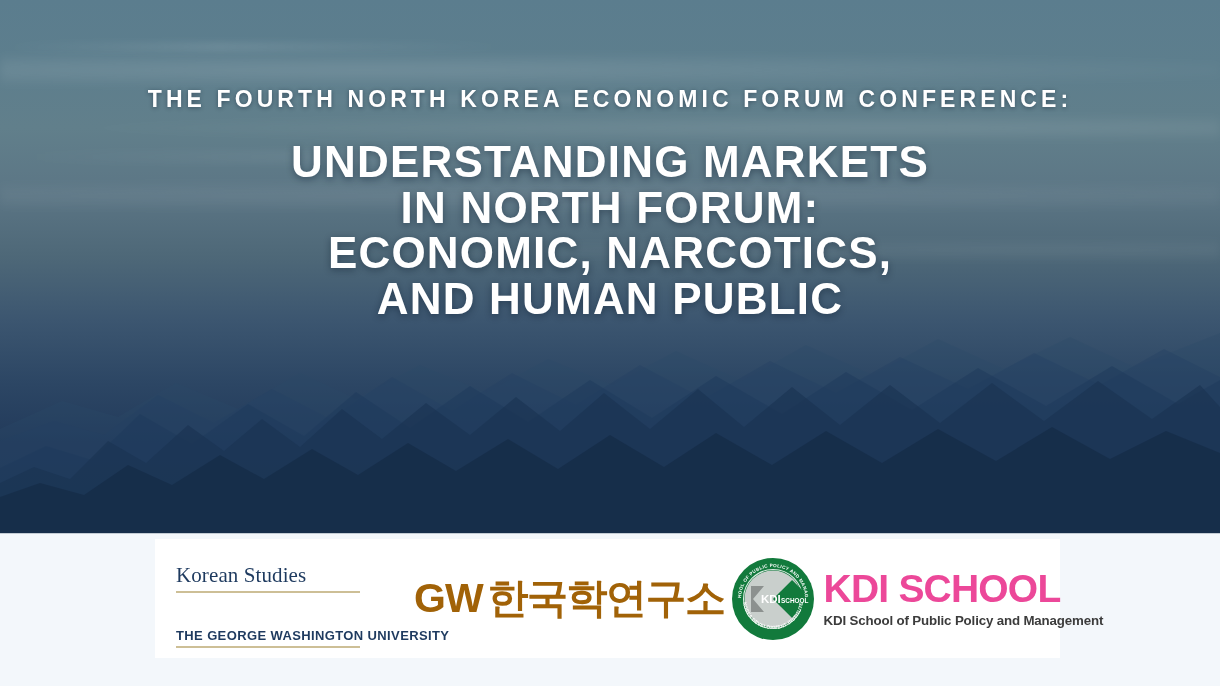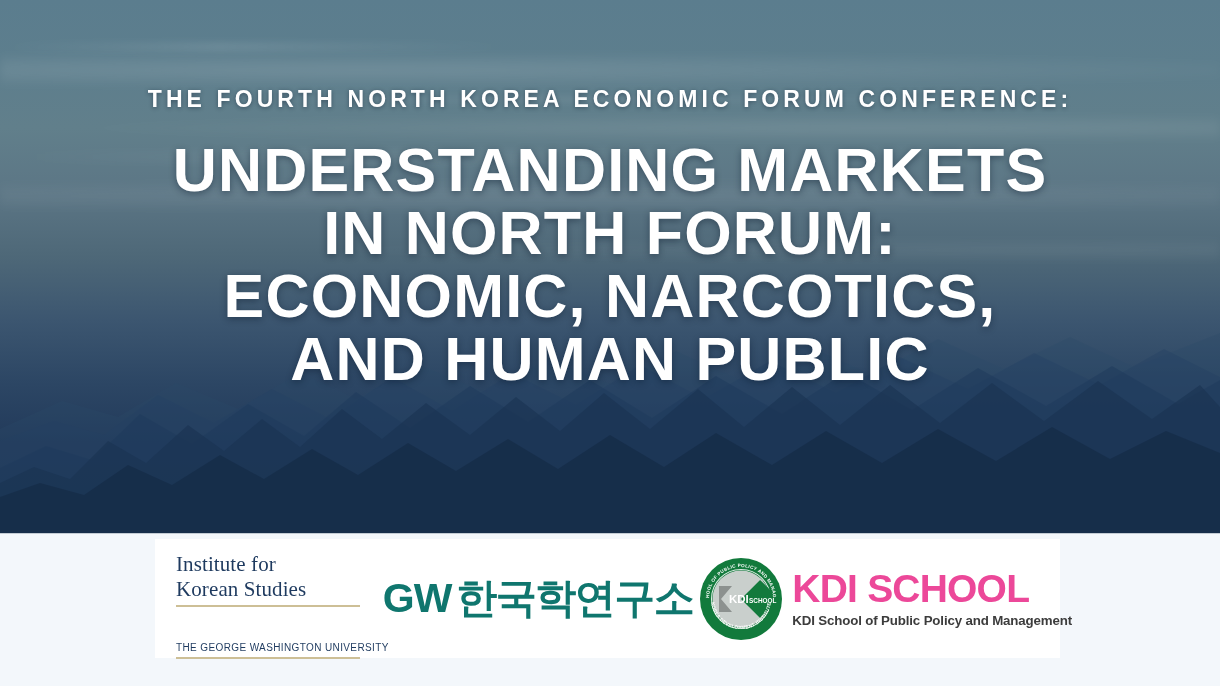--- a/index.html
+++ b/index.html
@@ -89,21 +89,21 @@
     font-weight:700;
     letter-spacing:4.1px;
     line-height:1;
     text-align:center;
     white-space:nowrap;
     text-shadow:0 1px 4px rgba(10,25,45,.45);
     margin-bottom:28px;
   }
   .title {
     color:#ffffff;
-    font-size:61px;
+    font-size:44px;
     font-weight:700;
     letter-spacing:1.2px;
     line-height:1.035;
     text-align:center;
     text-shadow:0 2px 7px rgba(8,22,40,.42);
     white-space:nowrap;
   }
   .title .tline { display:block; }
 
   
@@ -140,42 +140,42 @@
     letter-spacing:.1px;
   }
   .iks-rule {
     height:2px;
     background:#cdbf96;
     margin:4px 0 3px 0;
     width:184px;
   }
   .iks-sub {
     color:#1e3a5f;
-    font-size:10px;
-    font-weight:400;
+    font-size:13px;
+    font-weight:700;
     letter-spacing:.38px;
     line-height:1.2;
     white-space:nowrap;
     margin-top:32px;
   }
   .iks-rule2 {
     height:2px;
     background:#cdbf96;
     margin-top:3px;
     width:184px;
   }
 
   
   .logo-gwks {
     width:320px;
     display:flex; align-items:center; justify-content:center;
     margin-left:-6px;
   }
   .gwks-text {
-    color:#0f766e;
+    color:#a16207;
     font-size:41px;
     font-weight:700;
     letter-spacing:-0.6px;
     line-height:1;
     white-space:nowrap;
   }
   .gwks-text .gw { letter-spacing:-1px; }
   .gwks-text .ko { margin-left:5px; letter-spacing:-1.5px; }
 
   
@@ -272,21 +272,20 @@
         <span class="tline">ECONOMIC, NARCOTICS,</span>
         <span class="tline">AND HUMAN PUBLIC</span>
       </h1>
     </div>
   </div>
 
   <div class="footer">
     <div class="logo-panel">
 
       <div class="logo-iks">
-        <div class="iks-l1">Institute for</div>
         <div class="iks-l2">Korean Studies</div>
         <div class="iks-rule"></div>
         <div class="iks-sub">THE GEORGE WASHINGTON UNIVERSITY</div>
         <div class="iks-rule2"></div>
       </div>
 
       <div class="logo-gwks">
         <div class="gwks-text">
           <span class="gw">GW</span><span class="ko">한국학연구소</span>
         </div>

